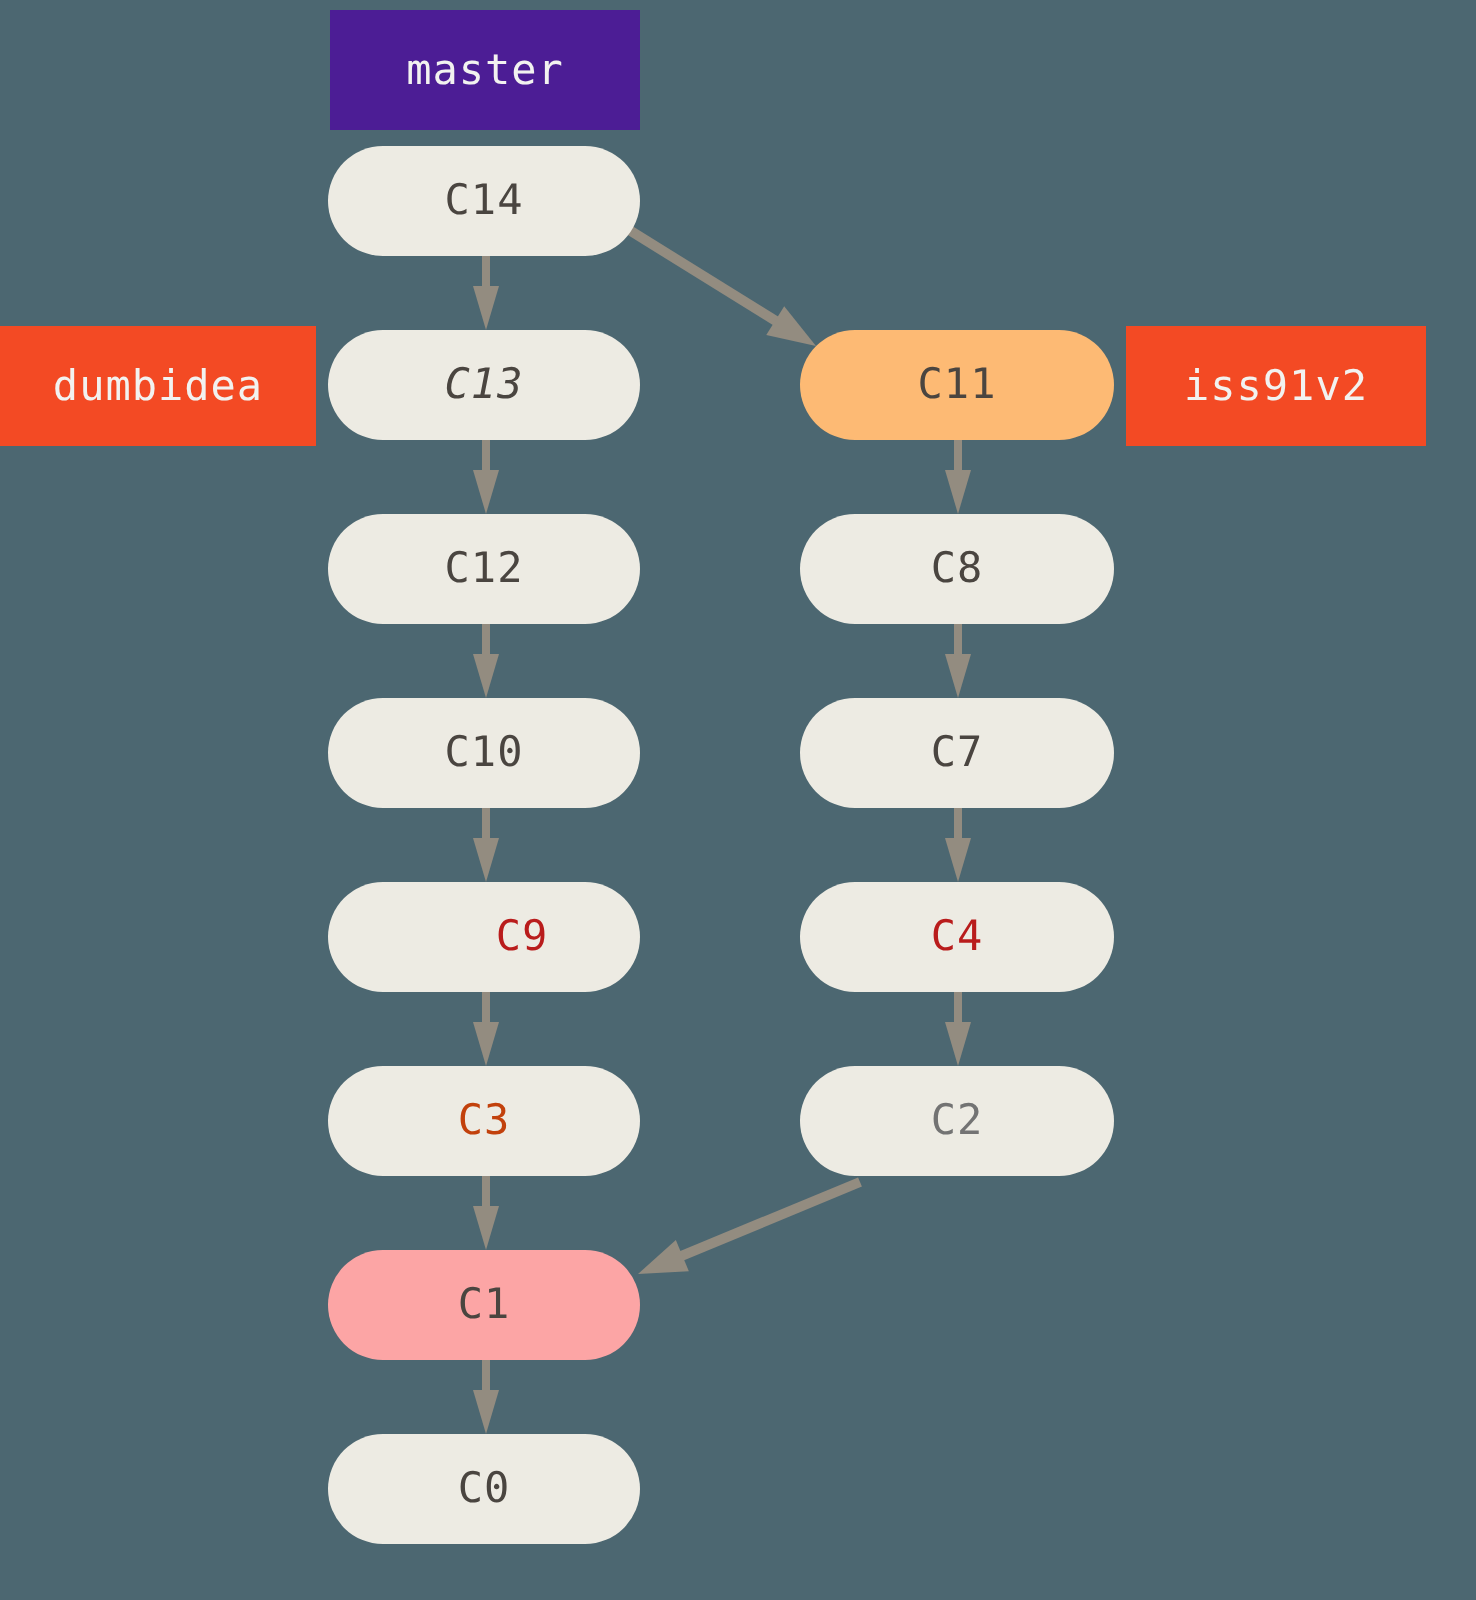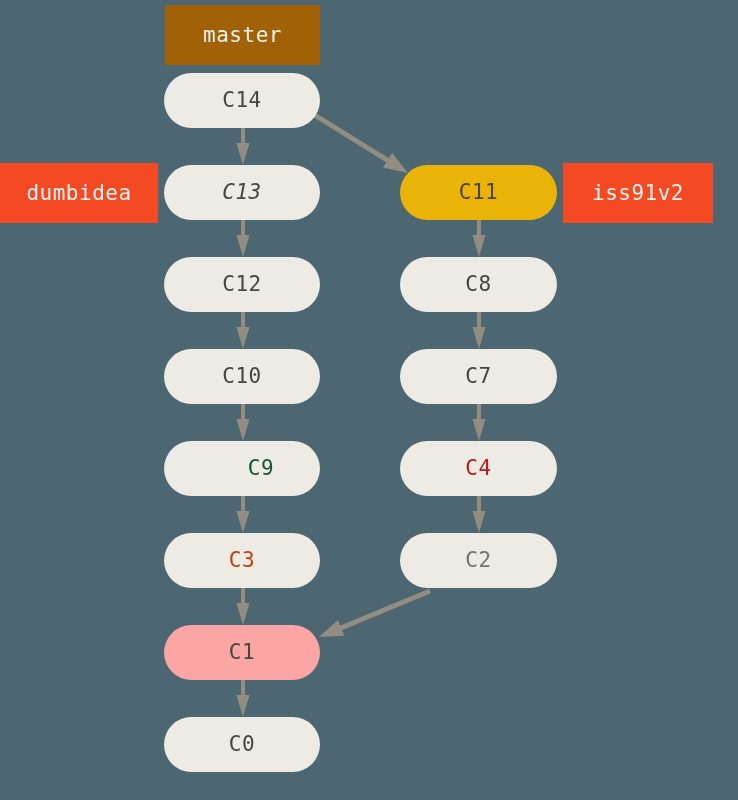--- a/index.html
+++ b/index.html
@@ -128,49 +128,49 @@
       <div class="commit-node" style="left: 164px; top: 165px; width: 156px; height: 55px; background: rgb(237, 235, 227); border-radius: 27.5px; font-style: italic;">
         <span class="commit-label" style="color: rgb(74, 69, 64);">C13</span>
       </div>
       <div class="commit-node" style="left: 164px; top: 257px; width: 156px; height: 55px; background: rgb(237, 235, 227); border-radius: 27.5px;">
         <span class="commit-label" style="color: rgb(74, 69, 64);">C12</span>
       </div>
       <div class="commit-node" style="left: 164px; top: 349px; width: 156px; height: 55px; background: rgb(237, 235, 227); border-radius: 27.5px;">
         <span class="commit-label" style="color: rgb(74, 69, 64);">C10</span>
       </div>
       <div class="commit-node" style="left: 164px; top: 441px; width: 156px; height: 55px; background: rgb(237, 235, 227); border-radius: 27.5px;">
-        <span class="commit-label" style="color: #14532d; margin-left: 38px;">C9</span>
+        <span class="commit-label" style="color: #b91c1c; margin-left: 38px;">C9</span>
       </div>
       <div class="commit-node" style="left: 164px; top: 533px; width: 156px; height: 55px; background: rgb(237, 235, 227); border-radius: 27.5px;">
         <span class="commit-label" style="color: #c2410c;">C3</span>
       </div>
       <div class="commit-node" style="left: 164px; top: 625px; width: 156px; height: 55px; background: #fca5a5; border-radius: 27.5px;">
         <span class="commit-label" style="color: rgb(74, 69, 64);">C1</span>
       </div>
       <div class="commit-node" style="left: 164px; top: 717px; width: 156px; height: 55px; background: rgb(237, 235, 227); border-radius: 27.5px;">
         <span class="commit-label" style="color: rgb(74, 69, 64);">C0</span>
       </div>
-      <div class="commit-node" style="left: 400px; top: 165px; width: 157px; height: 55px; background: #eab308; border-radius: 27.5px;">
+      <div class="commit-node" style="left: 400px; top: 165px; width: 157px; height: 55px; background: #fdba74; border-radius: 27.5px;">
         <span class="commit-label" style="color: rgb(74, 69, 64);">C11</span>
       </div>
       <div class="commit-node" style="left: 400px; top: 257px; width: 157px; height: 55px; background: rgb(237, 235, 227); border-radius: 27.5px;">
         <span class="commit-label" style="color: rgb(74, 69, 64);">C8</span>
       </div>
       <div class="commit-node" style="left: 400px; top: 349px; width: 157px; height: 55px; background: rgb(237, 235, 227); border-radius: 27.5px;">
         <span class="commit-label" style="color: rgb(74, 69, 64);">C7</span>
       </div>
       <div class="commit-node" style="left: 400px; top: 441px; width: 157px; height: 55px; background: rgb(237, 235, 227); border-radius: 27.5px;">
         <span class="commit-label" style="color: #b91c1c;">C4</span>
       </div>
       <div class="commit-node" style="left: 400px; top: 533px; width: 157px; height: 55px; background: rgb(237, 235, 227); border-radius: 27.5px;">
         <span class="commit-label" style="color: #737373;">C2</span>
       </div>
     </div>
   <div id="tags-layer">
-      <div class="branch-tag" style="left: 165px; top: 5px; width: 155px; height: 60px; background: #a16207;">
+      <div class="branch-tag" style="left: 165px; top: 5px; width: 155px; height: 60px; background: #4c1d95;">
         <span class="branch-tag-label" style="color: rgb(242, 242, 240);">master</span>
       </div>
       <div class="branch-tag" style="left: 0px; top: 163px; width: 158px; height: 60px; background: rgb(243, 74, 36);">
         <span class="branch-tag-label" style="color: rgb(242, 242, 240);">dumbidea</span>
       </div>
       <div class="branch-tag" style="left: 563px; top: 163px; width: 150px; height: 60px; background: rgb(243, 74, 36);">
         <span class="branch-tag-label" style="color: rgb(242, 242, 240);">iss91v2</span>
       </div>
     </div>
 

